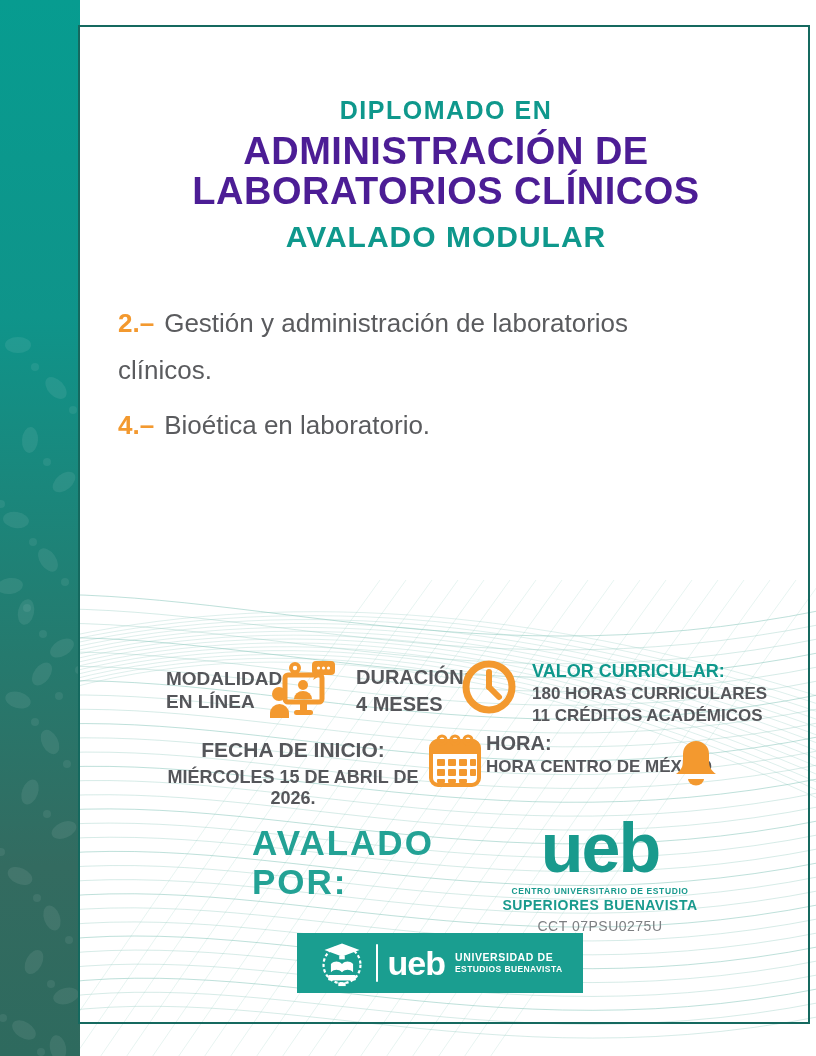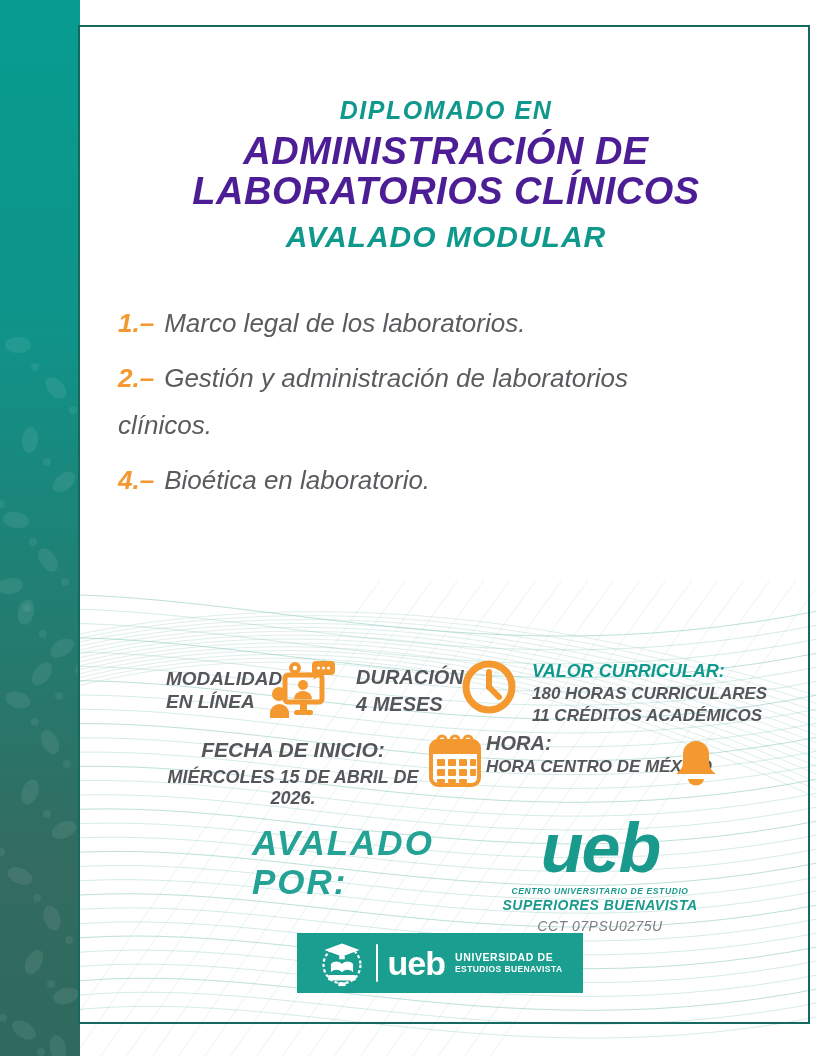--- a/index.html
+++ b/index.html
@@ -15,21 +15,21 @@
   .sidebar{
     position:absolute;left:0;top:0;width:80px;height:1056px;z-index:2;
     background:linear-gradient(180deg,#079c90 0%,#0f948a 30%,#257a6e 62%,#336b60 82%,#2e6a5e 100%);
   }
   .sidebar svg{position:absolute;left:0;top:0;}
   
   .frame{
     position:absolute;left:78px;top:25px;width:732px;height:999px;
     border:2px solid #15695f;z-index:3;pointer-events:none;box-sizing:border-box;
   }
-  .content{position:absolute;left:80px;top:0;width:732px;height:1056px;z-index:4;font-style:italic;}
+  .content{position:absolute;left:80px;top:0;width:732px;height:1056px;z-index:4;}
 
   
   .header{position:absolute;top:96px;left:0;width:100%;text-align:center;}
   .kicker{font-size:25px;font-weight:bold;color:#0f988c;letter-spacing:1.5px;}
   .title{font-size:38px;font-weight:bold;color:#4c1d95;line-height:1.04;letter-spacing:.5px;margin-top:7px;}
   .subtitle{font-size:30px;font-weight:bold;color:#0f988c;letter-spacing:1px;margin-top:9px;}
 
   
   .modules{position:absolute;top:300px;left:38px;width:590px;}
   .module{font-size:26px;line-height:47px;color:#5a5b5e;margin-bottom:8px;}
@@ -199,23 +199,20 @@
     <div class="kicker">DIPLOMADO EN</div>
     <div class="title">
       <div>ADMINISTRACIÓN DE</div>
       <div>LABORATORIOS CLÍNICOS</div>
     </div>
     <div class="subtitle">AVALADO MODULAR</div>
   </div>
 
   <div class="modules">
     <div class="module">
-      <span class="num">1.–</span><span>Marco legal de los laboratorios.</span>
-    </div>
-    <div class="module">
       <span class="num">2.–</span><span>Gestión y administración de laboratorios clínicos.</span>
     </div>
     <div class="module">
       <span class="num">4.–</span><span>Bioética en laboratorio.</span>
     </div>
   </div>
 
   <div class="inforow row1">
     <div class="modality-label lbl">
       <div>MODALIDAD</div>

